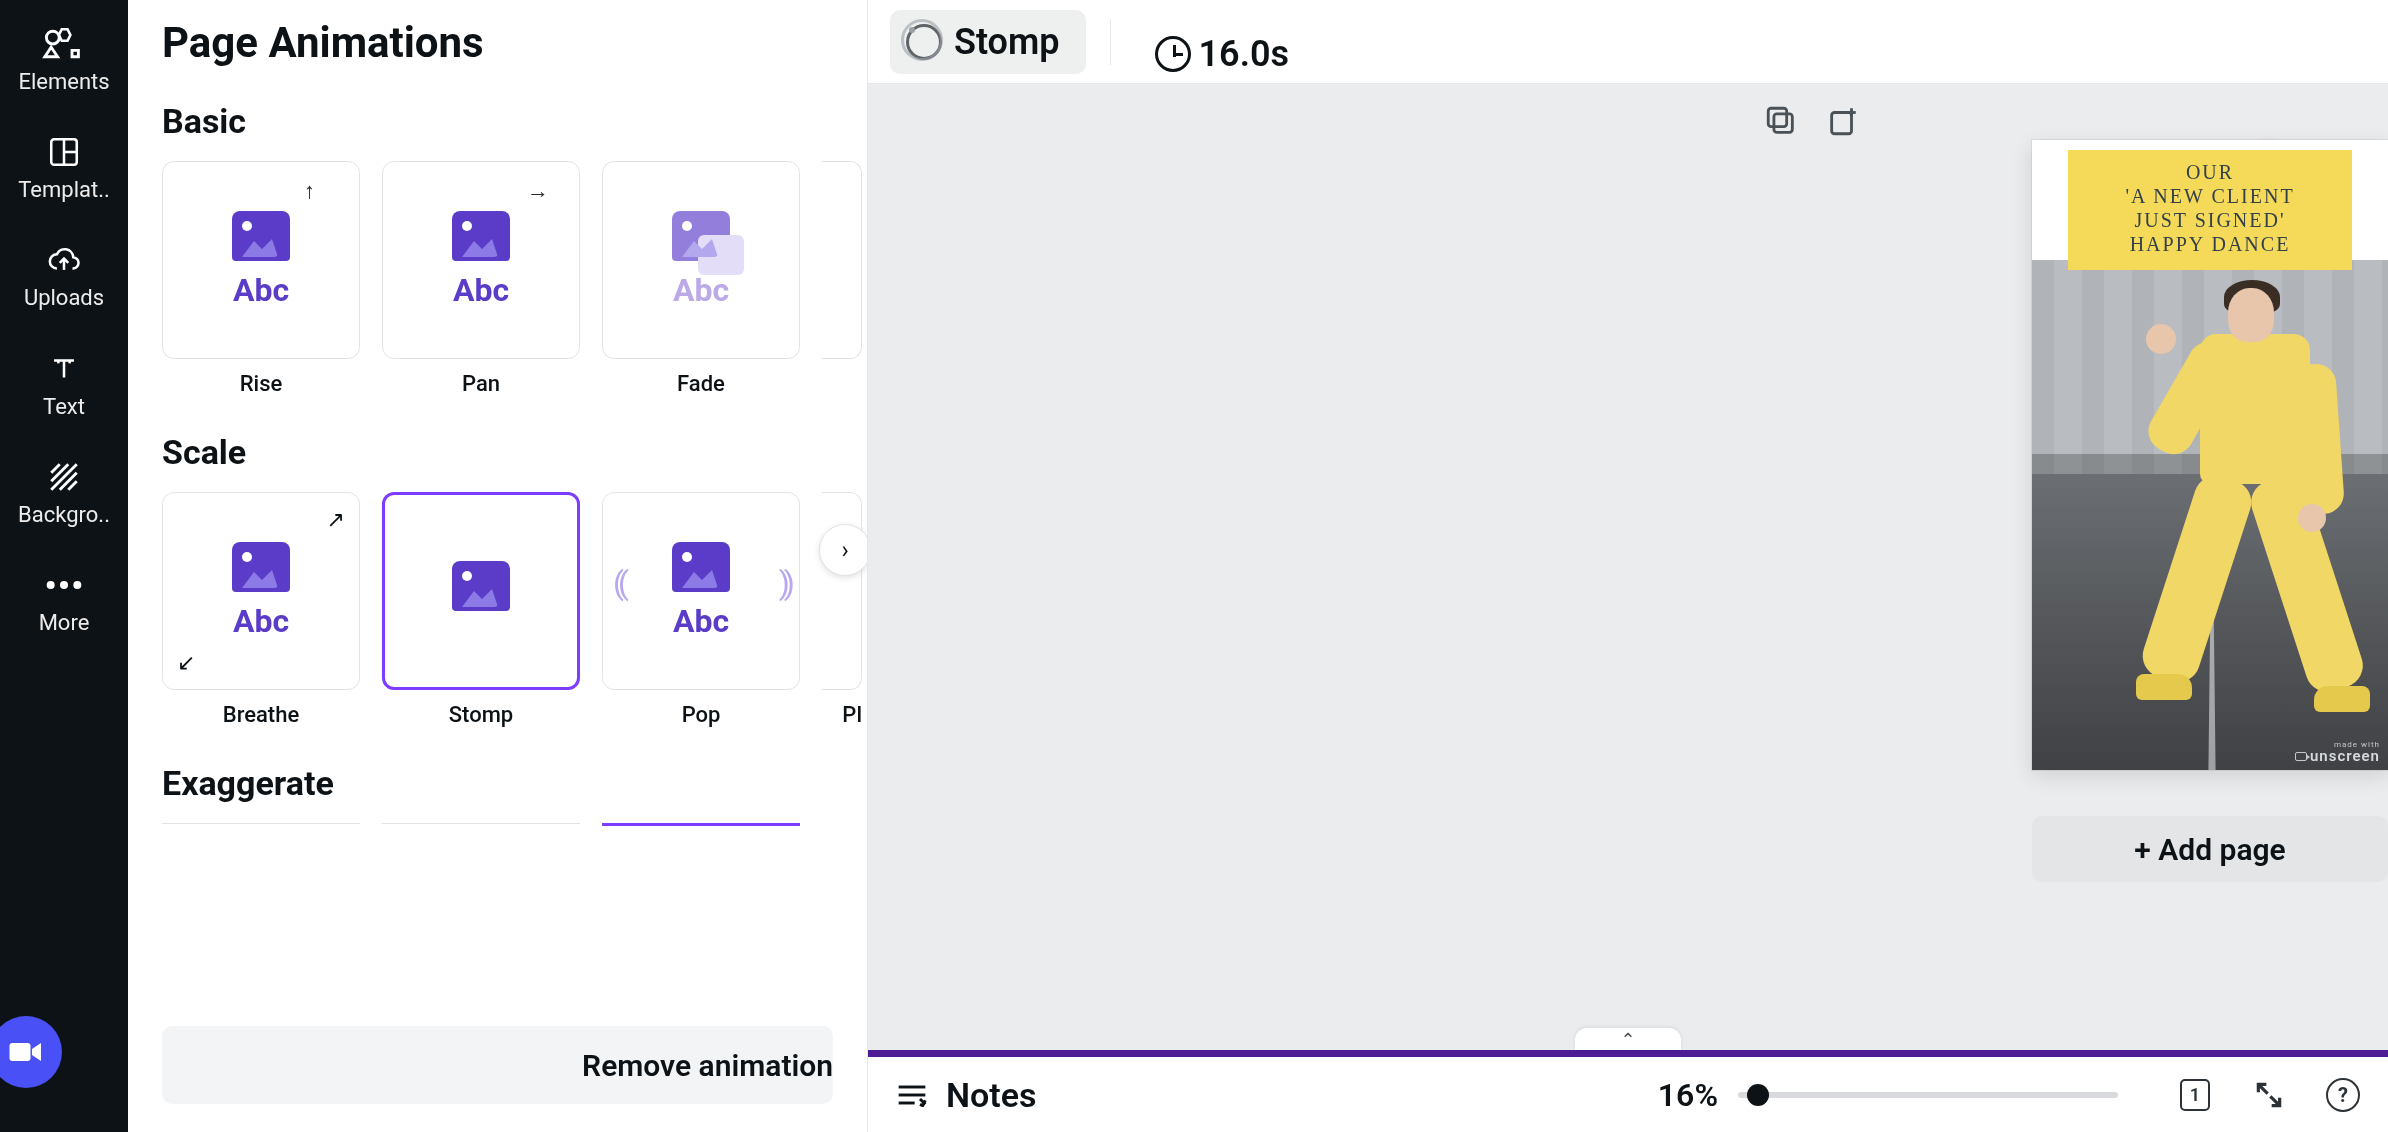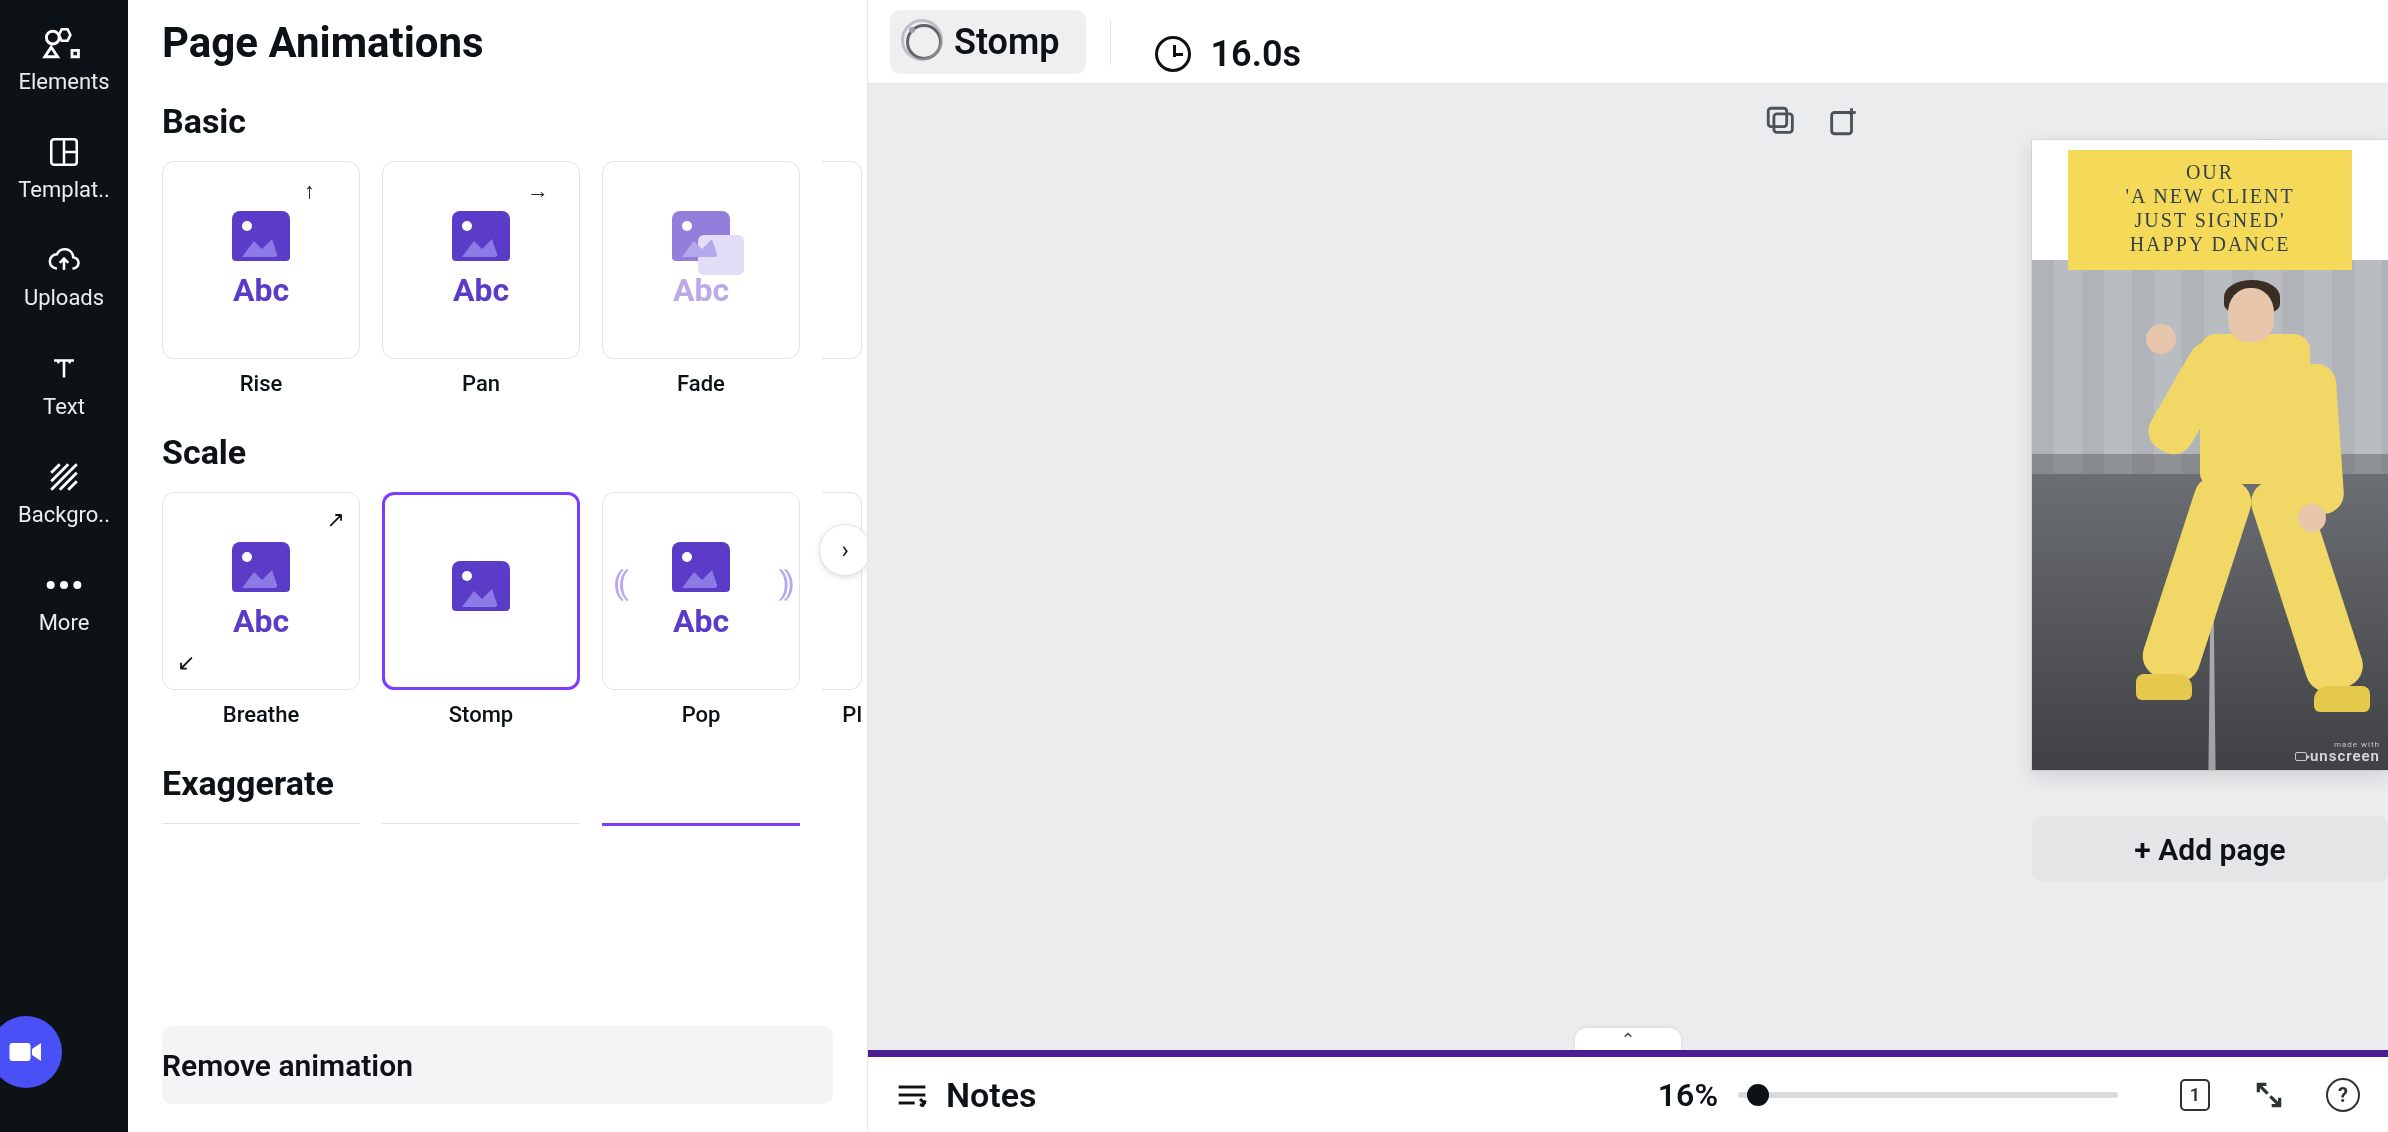--- a/index.html
+++ b/index.html
@@ -126,21 +126,21 @@
   z-index:5;
 }
 .tiles-container { position:relative; margin-bottom: 36px; }
 .tile.partial { width: 40px; border-left:none; border-radius:0 12px 12px 0; }
 .tile-label.partial { width:40px; overflow:hidden; text-align:right;}
 .remove-btn {
   margin: 0 34px 28px 34px;
   height: 78px;
   background:#f3f4f6;
   border-radius:10px;
-  display:flex; align-items:center; justify-content:flex-start;
+  display:flex; align-items:center; justify-content:flex-end;
   font-size:30px; font-weight:600;
   cursor:pointer;
 }
 .exagg-row .tile { height:6px; border:none; border-top:1px solid #e1e3e6; border-radius:0; }
 
 
 .canvas-area {
   flex:1;
   display:flex;
   flex-direction:column;
@@ -164,21 +164,21 @@
 }
 .anim-chip-icon {
   width:36px; height:36px; border-radius:50%;
   border:3px solid #606468; position:relative;
 }
 .anim-chip-icon::before,.anim-chip-icon::after{
   content:""; position:absolute; border:3px solid #9aa0a6; border-radius:50%;
 }
 .anim-chip-icon::before{ inset:-8px -2px -2px -8px; width:36px; height:36px; opacity:.6;}
 .anim-chip-label { font-size:36px; font-weight:600; }
-.timer { display:flex; align-items:center; gap:20px; margin-left:20px;margin-top:24px;}
+.timer { display:flex; align-items:center; gap:8px; margin-left:20px;margin-top:24px;}
 .timer-icon { width:36px; height:36px; border:3px solid #0d1216; border-radius:50%; position:relative; }
 .timer-icon::after { content:""; position:absolute; top:6px; left:50%; width:3px; height:12px; background:#0d1216; transform-origin:bottom; }
 .timer-icon::before { content:""; position:absolute; top:14px; left:50%; width:10px; height:3px; background:#0d1216; }
 .timer-label { font-size:36px; font-weight:600; }
 
 
 .canvas-stage {
   flex:1;
   position:relative;
   display:flex;

